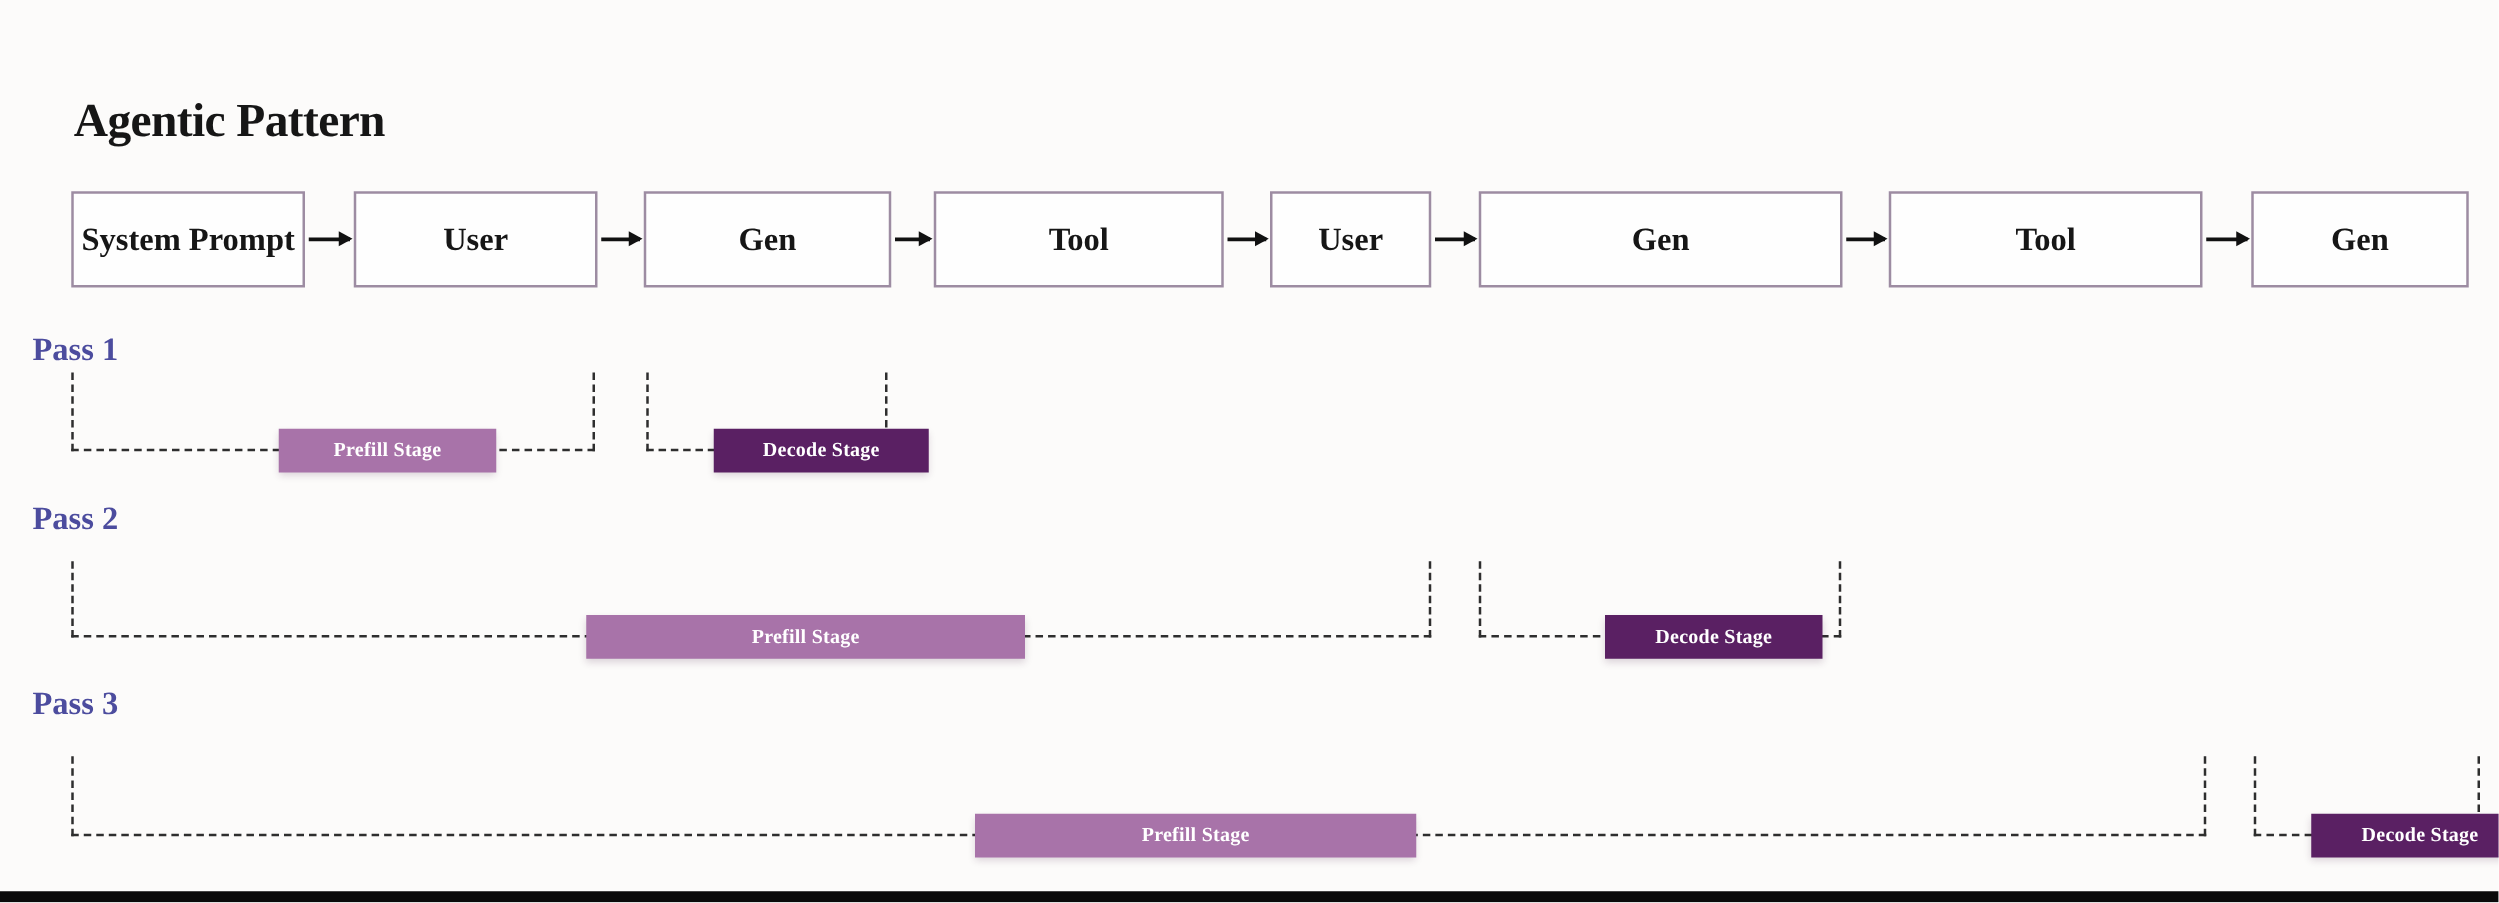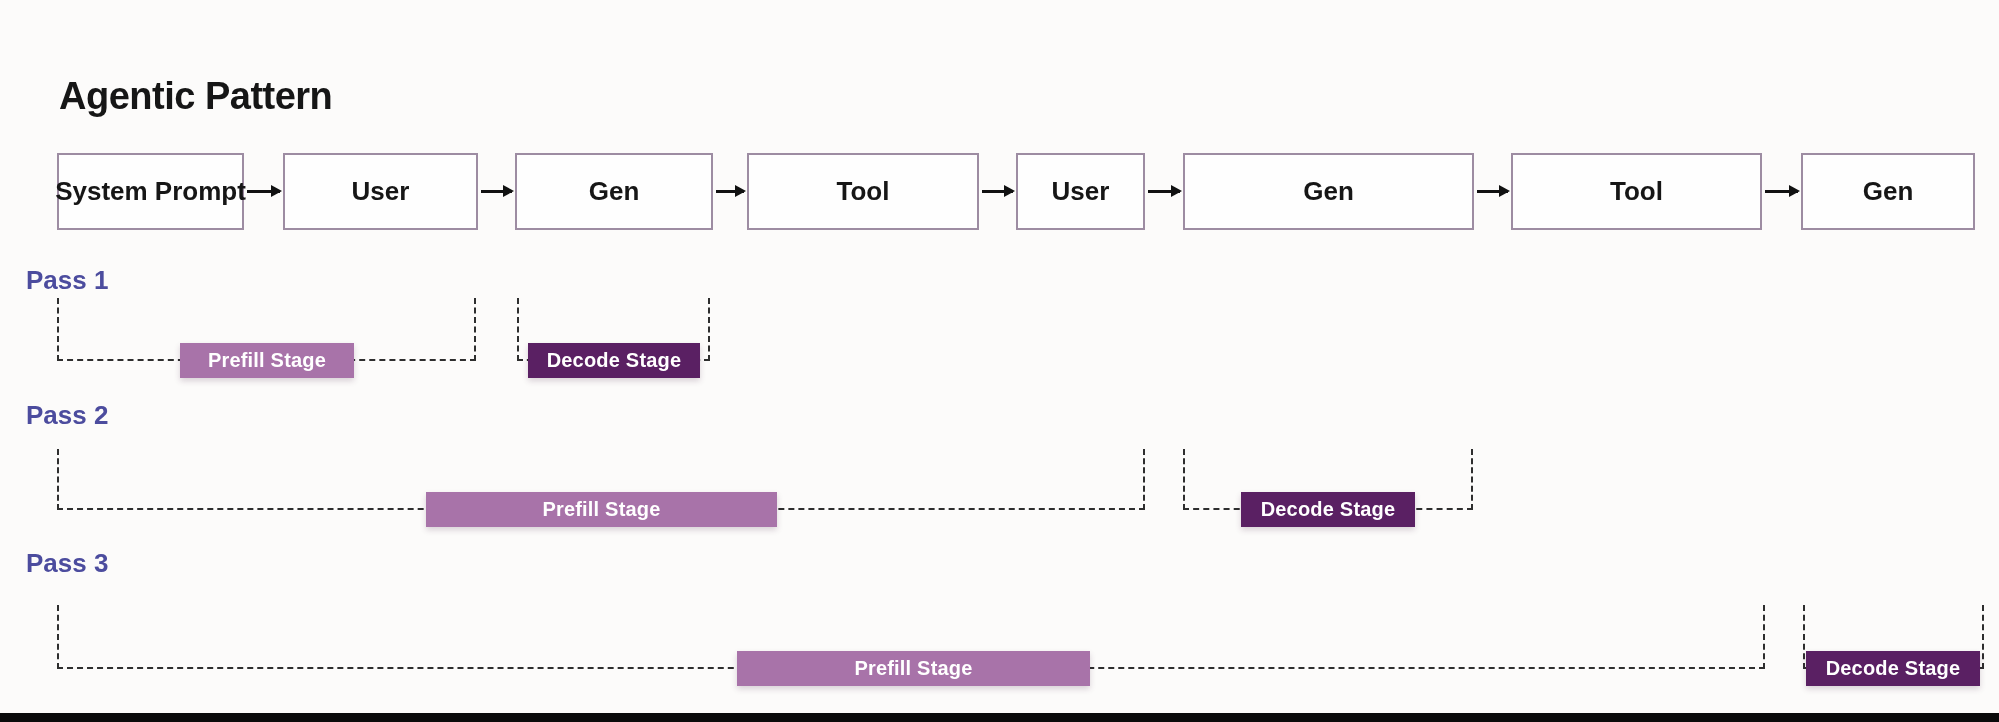--- a/index.html
+++ b/index.html
@@ -12,21 +12,21 @@
     --bg: #FCFBFA;
     --footer-bar: #0A0A0A;
   }
   * { margin: 0; padding: 0; box-sizing: border-box; }
   html, body { background: #fff; }
   .canvas {
     position: relative;
     width: 1999px;
     height: 722px;
     background: var(--bg);
-    font-family: Liberation Sans, sans-serif;
+    font-family: Liberation Serif, serif;
     overflow: hidden;
   }
   .title {
     position: absolute;
     left: 59px; top: 75px;
     font-size: 38px;
     font-weight: bold;
     letter-spacing: -0.5px;
     color: var(--ink);
   }
@@ -75,26 +75,27 @@
     position: absolute;
     height: 0;
     border-top: 2.5px dashed var(--dash);
   }
   .stage-bar {
     position: absolute;
     height: 35px;
     display: flex;
     align-items: center;
     justify-content: center;
-    font-size: 20px;
+    font-size: 16px;
     font-weight: bold;
     color: #fff;
     letter-spacing: 0.2px;
     box-shadow: 0 3px 6px rgba(60,20,60,0.18);
     white-space: nowrap;
+    margin-left: 43px;
   }
   .stage-bar.prefill { background: var(--prefill); }
   .stage-bar.decode  { background: var(--decode); }
   .footer-bar {
     position: absolute;
     left: 0; top: 713px;
     width: 1999px; height: 9px;
     background: var(--footer-bar);
   }
 </style>

